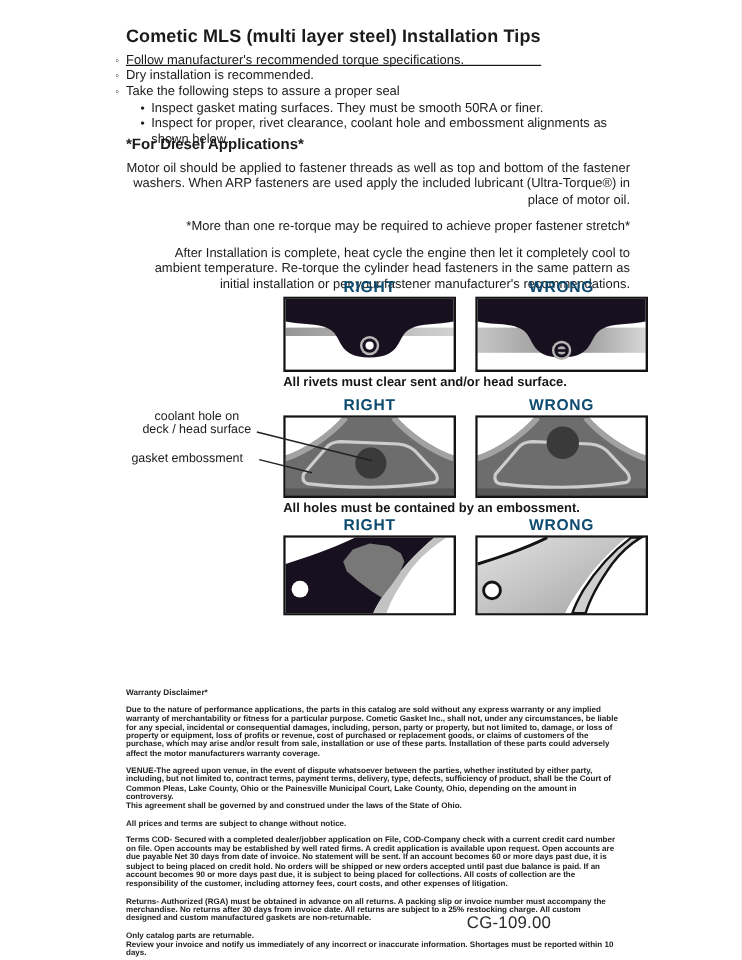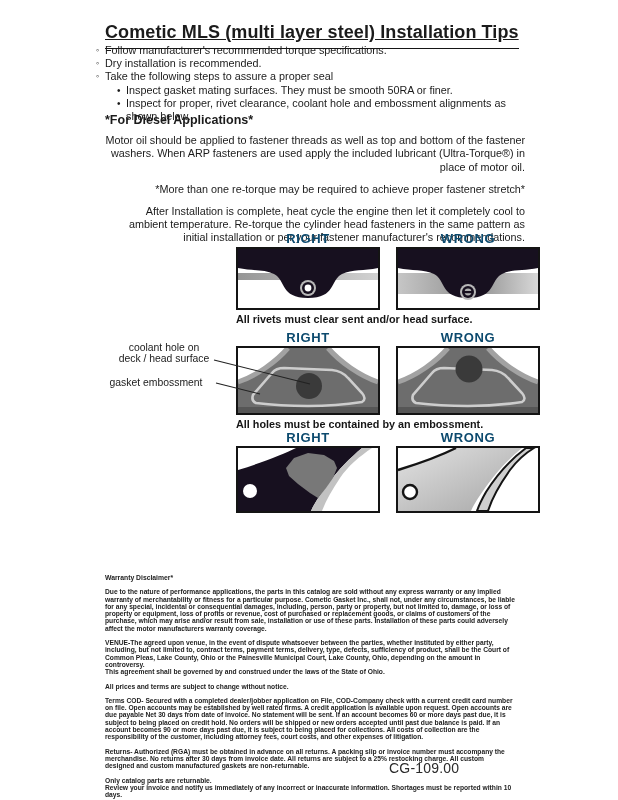--- a/index.html
+++ b/index.html
@@ -2,22 +2,22 @@
 <html><head>
 <meta charset="utf-8">
 <style>
   html,body{margin:0;padding:0;background:#e8e8e8;}
   .page{
     position:relative;width:618px;height:800px;background:#ffffff;
     font-family:"Liberation Sans","DejaVu Sans",sans-serif;color:#1b1b1b;
     overflow:hidden;margin:0 auto;
   }
   .title{
-    position:absolute;left:105px;top:22px;font-size:18px;font-weight:bold;
-    border-bottom:1.7px solid #151515;padding-bottom:5px;letter-spacing:.1px;text-decoration:underline;
+    position:absolute;left:105px;top:22px;font-size:15px;font-weight:bold;
+    border-bottom:1.7px solid #151515;padding-bottom:15px;letter-spacing:.1px;
   }
   .tips{position:absolute;left:96px;top:44px;width:440px;font-size:10.8px;line-height:13.2px;}
   .tip-line{display:flex;}
   .tip-line .b{width:9px;flex:0 0 9px;font-size:9px;line-height:13.2px;}
   .sub{margin-left:21px;}
   .sub .b{font-size:10px;}
   .diesel{position:absolute;left:105px;top:114px;width:420px;font-size:10.8px;line-height:13.2px;}
   .diesel h2{font-size:12.5px;font-weight:bold;margin:0 0 7px 0;}
   .diesel p{margin:0 0 9px 0;text-align:right;}
   .fig{position:absolute;left:236px;width:304px;}

